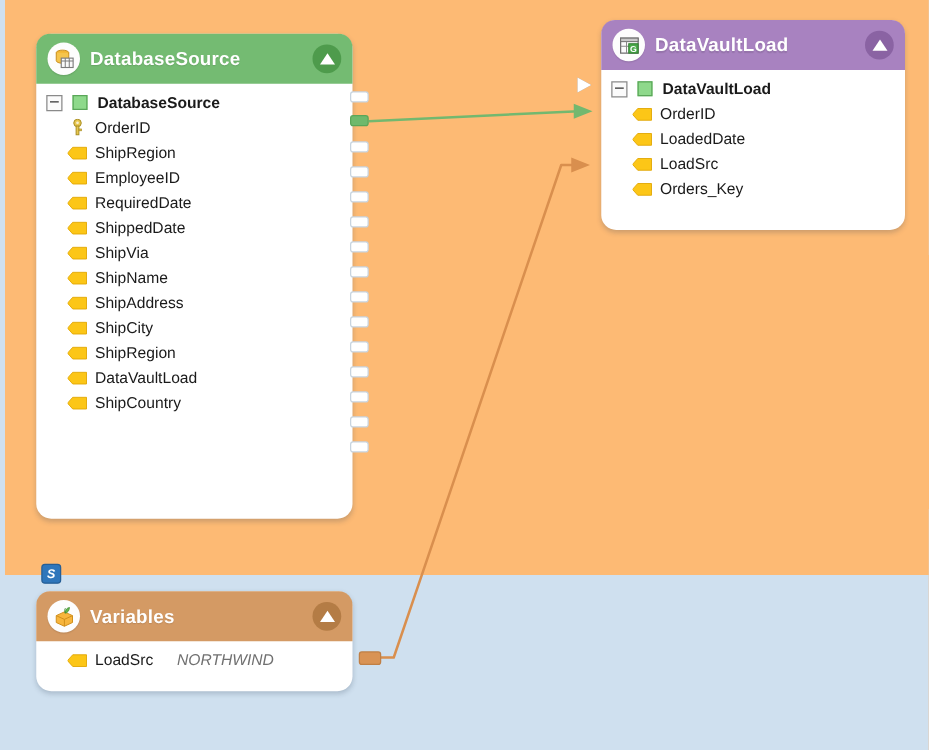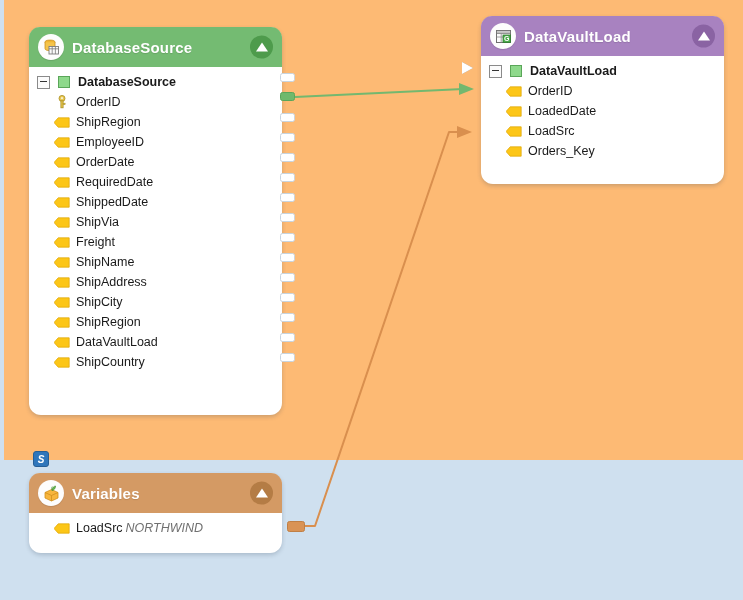--- a/index.html
+++ b/index.html
@@ -97,21 +97,21 @@
     padding-left: 8px;
     font-size: 12.5px;
     color: #1a1a1a;
     white-space: nowrap;
   }
   .row.root { font-weight: bold; }
   .row-label { line-height: 1; }
   .row-value {
     font-style: italic;
     color: #707070;
-    margin-left: 3px;
+    margin-left: 19px;
   }
   .expander {
     width: 11px; height: 11px;
     border: 1px solid #8a8a8a;
     background: #fbfbfb;
     position: relative;
     flex: 0 0 auto;
     margin-right: 5px;
   }
   .expander::before {
@@ -253,29 +253,20 @@
       <div class="row">
         <span class="ico-spacer"></span>
         <span class="ico">
           <svg width="16" height="11" viewBox="0 0 16 11">
             <polygon points="0,5.5 4.2,0.8 15.2,0.8 15.2,10.2 4.2,10.2" fill="#fcc617" stroke="#e0a500" stroke-width=".7"></polygon>
           </svg>
         </span>
         <span class="row-label">EmployeeID</span>
       </div>
 
-      <div class="row">
-        <span class="ico-spacer"></span>
-        <span class="ico">
-          <svg width="16" height="11" viewBox="0 0 16 11">
-            <polygon points="0,5.5 4.2,0.8 15.2,0.8 15.2,10.2 4.2,10.2" fill="#fcc617" stroke="#e0a500" stroke-width=".7"></polygon>
-          </svg>
-        </span>
-        <span class="row-label">OrderDate</span>
-      </div>
 
       <div class="row">
         <span class="ico-spacer"></span>
         <span class="ico">
           <svg width="16" height="11" viewBox="0 0 16 11">
             <polygon points="0,5.5 4.2,0.8 15.2,0.8 15.2,10.2 4.2,10.2" fill="#fcc617" stroke="#e0a500" stroke-width=".7"></polygon>
           </svg>
         </span>
         <span class="row-label">RequiredDate</span>
       </div>
@@ -293,29 +284,20 @@
       <div class="row">
         <span class="ico-spacer"></span>
         <span class="ico">
           <svg width="16" height="11" viewBox="0 0 16 11">
             <polygon points="0,5.5 4.2,0.8 15.2,0.8 15.2,10.2 4.2,10.2" fill="#fcc617" stroke="#e0a500" stroke-width=".7"></polygon>
           </svg>
         </span>
         <span class="row-label">ShipVia</span>
       </div>
 
-      <div class="row">
-        <span class="ico-spacer"></span>
-        <span class="ico">
-          <svg width="16" height="11" viewBox="0 0 16 11">
-            <polygon points="0,5.5 4.2,0.8 15.2,0.8 15.2,10.2 4.2,10.2" fill="#fcc617" stroke="#e0a500" stroke-width=".7"></polygon>
-          </svg>
-        </span>
-        <span class="row-label">Freight</span>
-      </div>
 
       <div class="row">
         <span class="ico-spacer"></span>
         <span class="ico">
           <svg width="16" height="11" viewBox="0 0 16 11">
             <polygon points="0,5.5 4.2,0.8 15.2,0.8 15.2,10.2 4.2,10.2" fill="#fcc617" stroke="#e0a500" stroke-width=".7"></polygon>
           </svg>
         </span>
         <span class="row-label">ShipName</span>
       </div>

